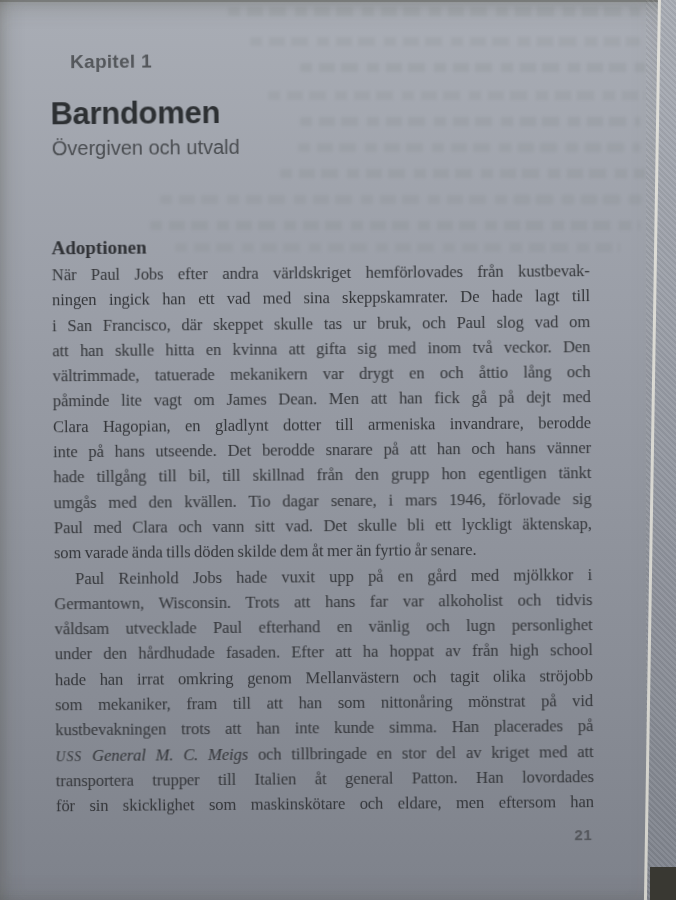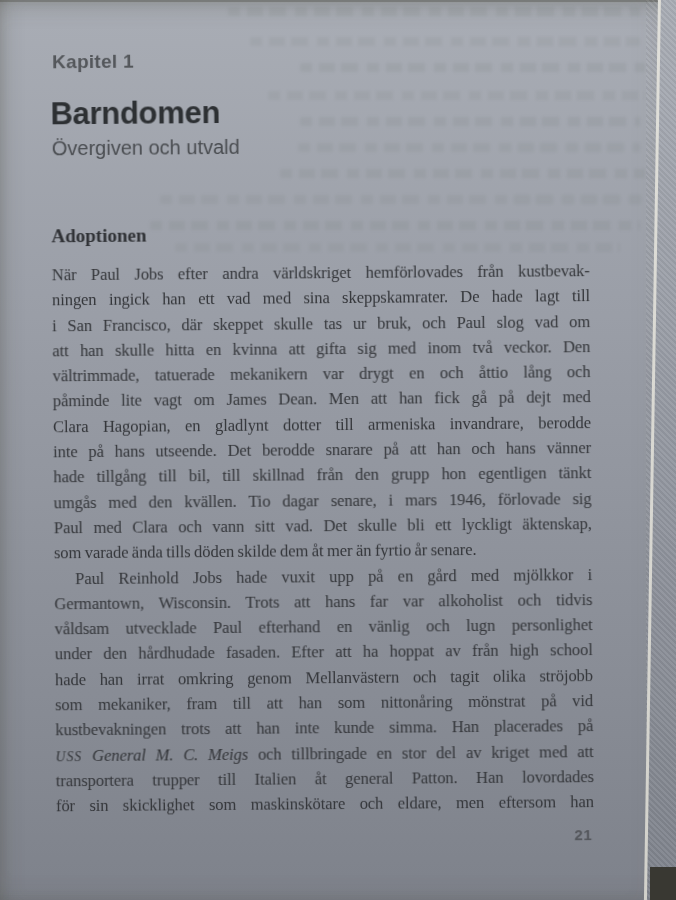--- a/index.html
+++ b/index.html
@@ -46,33 +46,33 @@
       #6d7571 19px 35px, rgba(109,117,113,0) 35px 41px,
       #6d7571 41px 58px, rgba(109,117,113,0) 58px 67px);
   }
   
   .content {
     position: absolute; left: 53px; top: 0; width: 538px;
     transform: rotate(-0.45deg); transform-origin: 40px 430px;
     filter: blur(.2px);
   }
   .kicker {
-    position: absolute; top: 51px; left: 2px;
+    position: absolute; top: 51px; left: 20px;
     font-size: 19px; font-weight: bold; color: #54575b; letter-spacing: .3px;
   }
   .title {
     position: absolute; top: 96px; left: 0;
     font-size: 31px; font-weight: bold; color: #2d3033; letter-spacing: -0.3px;
   }
   .subtitle {
     position: absolute; top: 137px; left: 1px;
     font-size: 20px; color: #4a4d51;
   }
   .section-heading {
-    position: absolute; top: 225px; left: 0;
+    position: absolute; top: 237px; left: 0;
     font-family: "Liberation Serif", serif; font-weight: bold;
     font-size: 19px; color: #303236;
   }
   .bodytext {
     position: absolute; top: 262px; left: 0; width: 538px;
     font-family: "Liberation Serif", serif;
     font-size: 16.6px; line-height: 25.3px;
     letter-spacing: -0.1px; word-spacing: -0.6px;
     color: #34363a;
   }

